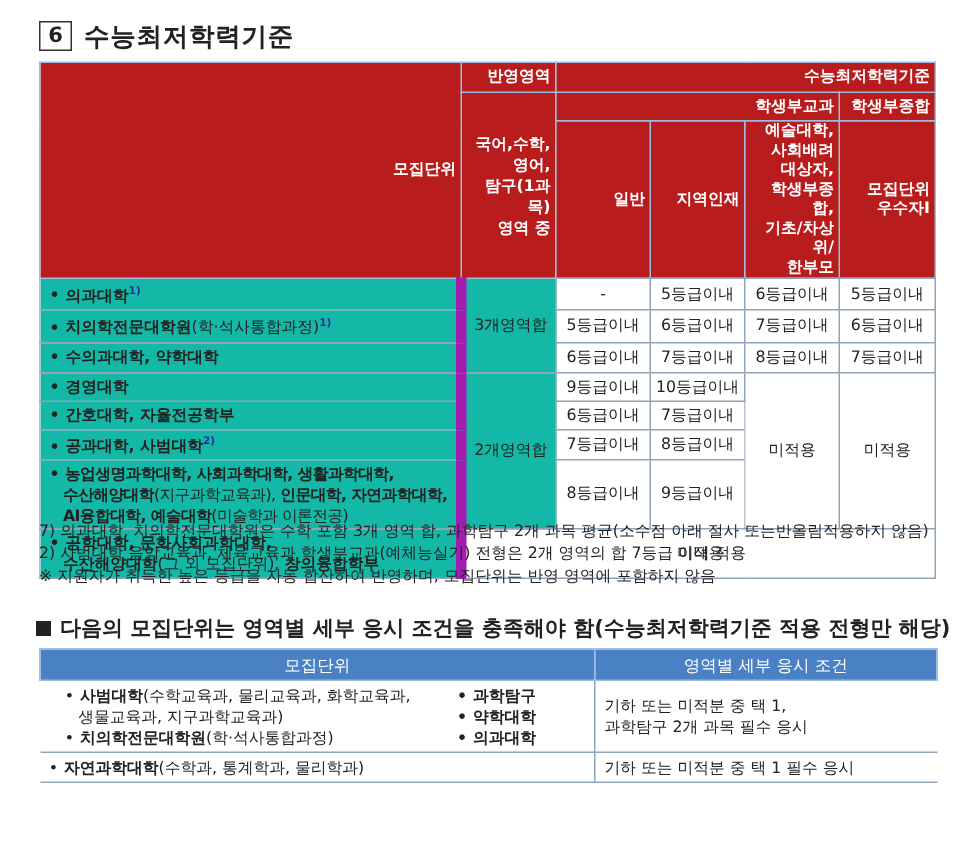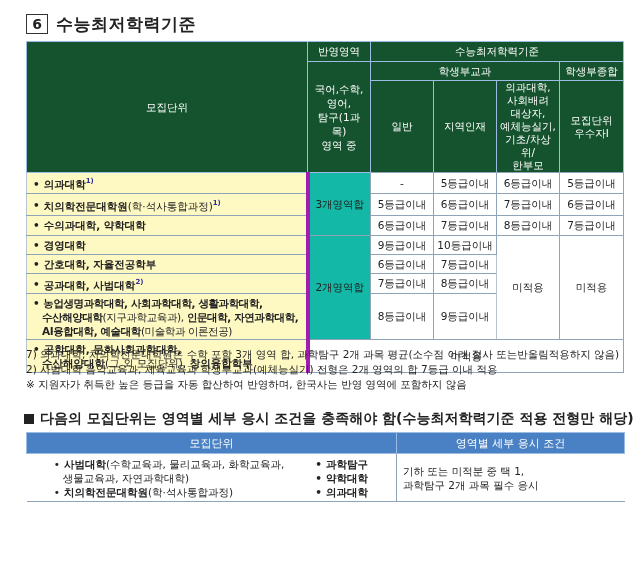--- a/index.html
+++ b/index.html
@@ -6,41 +6,41 @@
   body { width:644px; height:568px; overflow:hidden; position:relative;
          font-family:"DejaVu Sans","Liberation Sans",sans-serif; color:#222; }
   .title-row { position:absolute; left:26px; top:13px; height:22px; display:flex; align-items:center; }
   .num-box { width:22px; height:20px; border:1.5px solid #333; box-sizing:border-box;
              display:flex; align-items:center; justify-content:center; font-weight:bold; font-size:14px; margin-right:8px; }
   .title-text { font-size:17px; font-weight:bold; letter-spacing:0.5px; }
 
   table { border-collapse:collapse; position:absolute; table-layout:fixed; }
   .main { left:26px; top:41px; width:597px; }
   .main td, .main th { font-size:10.5px; line-height:13px; padding:0 3px; text-align:center; vertical-align:middle; }
-  .main th { background:#14532d; color:#fff; font-weight:normal; border:1px solid #9cbde3; }
+  .main th { background:#b91c1c; color:#fff; font-weight:bold; border:1px solid #9cbde3;text-align:right; }
   .main td { border:1px solid #8fa4b8; border-left-color:#b9c4cf; }
-  .main td.name { text-align:left; background:#fef9c3; font-weight:bold; padding-left:6px; border-right:4px solid #a21caf; }
+  .main td.name { text-align:left; background:#14b8a6; font-weight:bold; padding-left:6px; border-right:7px solid #a21caf; }
   .main td.name .sub { font-weight:normal; }
   .main td.span { background:#14b8a6; }
   sup { font-size:7px; color:#2c2c9a; font-weight:bold; }
   .bullet { margin-right:4px; }
   .small { font-size:9.5px; line-height:10.5px; }
 
   .notes { position:absolute; left:26px; top:347px; font-size:10.5px; line-height:15px; }
   .notes div { white-space:nowrap; }
 
   .sec2 { position:absolute; left:24px; top:410px; font-size:14px; font-weight:bold; white-space:nowrap; }
   .sec2 .sq { display:inline-block; width:10px; height:10px; background:#222; margin-right:6px; vertical-align:-1px; }
 
   .detail { left:26px; top:432px; width:598px; }
   .detail th { background:#4a81c4; color:#fff; font-weight:normal; font-size:11px; height:18px; border:1px solid #9cbde3; }
   .detail td { font-size:10.5px; line-height:14px; border-top:1px solid #8fa4b8; border-bottom:1px solid #8fa4b8; padding:2px 6px; vertical-align:middle; }
   .detail td.left { border-right:1px solid #8fa4b8; }
   .b { font-weight:bold; }
-  .units { display:flex; justify-content:flex-end;gap:31px; }
+  .units { display:flex; justify-content:center;gap:31px; }
 </style>
 </head>
 <body>
 
 <div class="title-row">
   <span class="num-box">6</span>
   <span class="title-text">수능최저학력기준</span>
 </div>
 
 <table class="main">
@@ -65,24 +65,24 @@
       <div>탐구(1과목)</div>
       <div>영역 중</div>
     </th>
     <th colspan="3">학생부교과</th>
     <th>학생부종합</th>
   </tr>
   <tr style="height:59px">
     <th>일반</th>
     <th>지역인재</th>
     <th class="small">
-      <div>의과대학,</div>
+      <div>예술대학,</div>
       <div>사회배려</div>
       <div>대상자,</div>
-      <div>예체능실기,</div>
+      <div>학생부종합,</div>
       <div>기초/차상위/</div>
       <div>한부모</div>
     </th>
     <th>
       <div>모집단위</div>
       <div>우수자Ⅰ</div>
     </th>
   </tr>
   <tr style="height:0"></tr>
 
@@ -141,21 +141,21 @@
       <div style="padding-left:9px"><span>수산해양대학</span><span class="sub">(그 외 모집단위),</span><span> 창의융합학부</span></div>
     </td>
     <td colspan="5">미적용</td>
   </tr>
 </tbody>
   </table>
 
 <div class="notes">
   <div>7) 의과대학, 치의학전문대학원은 수학 포함 3개 영역 합, 과학탐구 2개 과목 평균(소수점 아래 절사 또는반올림적용하지 않음)</div>
   <div>2) 사범대학 음악교육과, 체육교육과 학생부교과(예체능실기) 전형은 2개 영역의 합 7등급 이내 적용</div>
-  <div>※ 지원자가 취득한 높은 등급을 자동 합산하여 반영하며, 한국사는 반영 영역에 포함하지 않음</div>
+  <div>※ 지원자가 취득한 높은 등급을 자동 합산하여 반영하며, 모집단위는 반영 영역에 포함하지 않음</div>
 </div>
 
 <div class="sec2">
   <span class="sq"></span><span>다음의 모집단위는 영역별 세부 응시 조건을 충족해야 함(수능최저학력기준 적용 전형만 해당)</span>
 </div>
 
 <table class="detail">
   <colgroup>
       <col style="width:370px">
       <col style="width:228px">
@@ -163,29 +163,33 @@
   <tbody>
       <tr>
     <th>모집단위</th>
     <th>영역별 세부 응시 조건</th>
   </tr>
   <tr style="height:48px">
     <td class="left">
       <div class="units">
         <div>
           <div><span class="bullet">•</span><span class="b">사범대학</span><span>(수학교육과, 물리교육과, 화학교육과,</span></div>
-          <div style="padding-left:9px"><span>생물교육과, 자연과학대학)</span></div>
+          <div style="padding-left:9px"><span>생물교육과, 지구과학교육과)</span></div>
           <div><span class="bullet">•</span><span class="b">치의학전문대학원</span><span>(학·석사통합과정)</span></div>
         </div>
         <div class="b" style="padding-right:22px">
           <div><span class="bullet">•</span><span>과학탐구</span></div>
           <div><span class="bullet">•</span><span>약학대학</span></div>
           <div><span class="bullet">•</span><span>의과대학</span></div>
         </div>
       </div>
     </td>
     <td>
       <div>기하 또는 미적분 중 택 1,</div>
       <div>과학탐구 2개 과목 필수 응시</div>
     </td>
   </tr>
+  <tr style="height:20px">
+    <td class="left"><span class="bullet">•</span><span class="b">자연과학대학</span><span>(수학과, 통계학과, 물리학과)</span></td>
+    <td>기하 또는 미적분 중 택 1 필수 응시</td>
+  </tr>
 </tbody>
   </table>
 
 </body></html>

